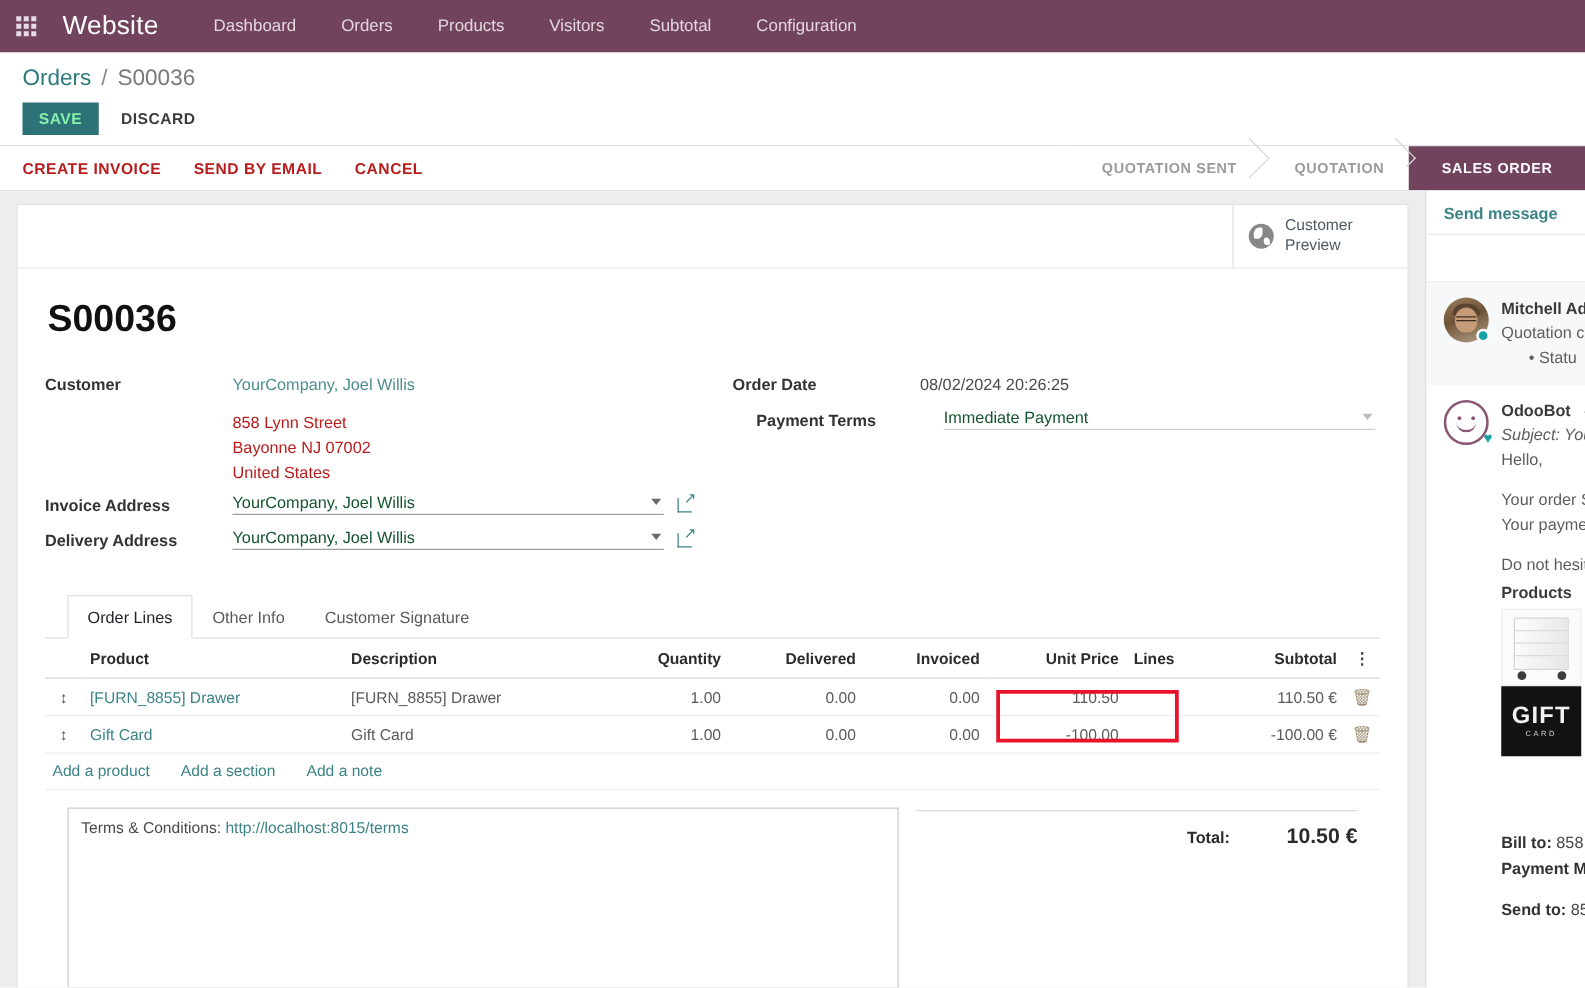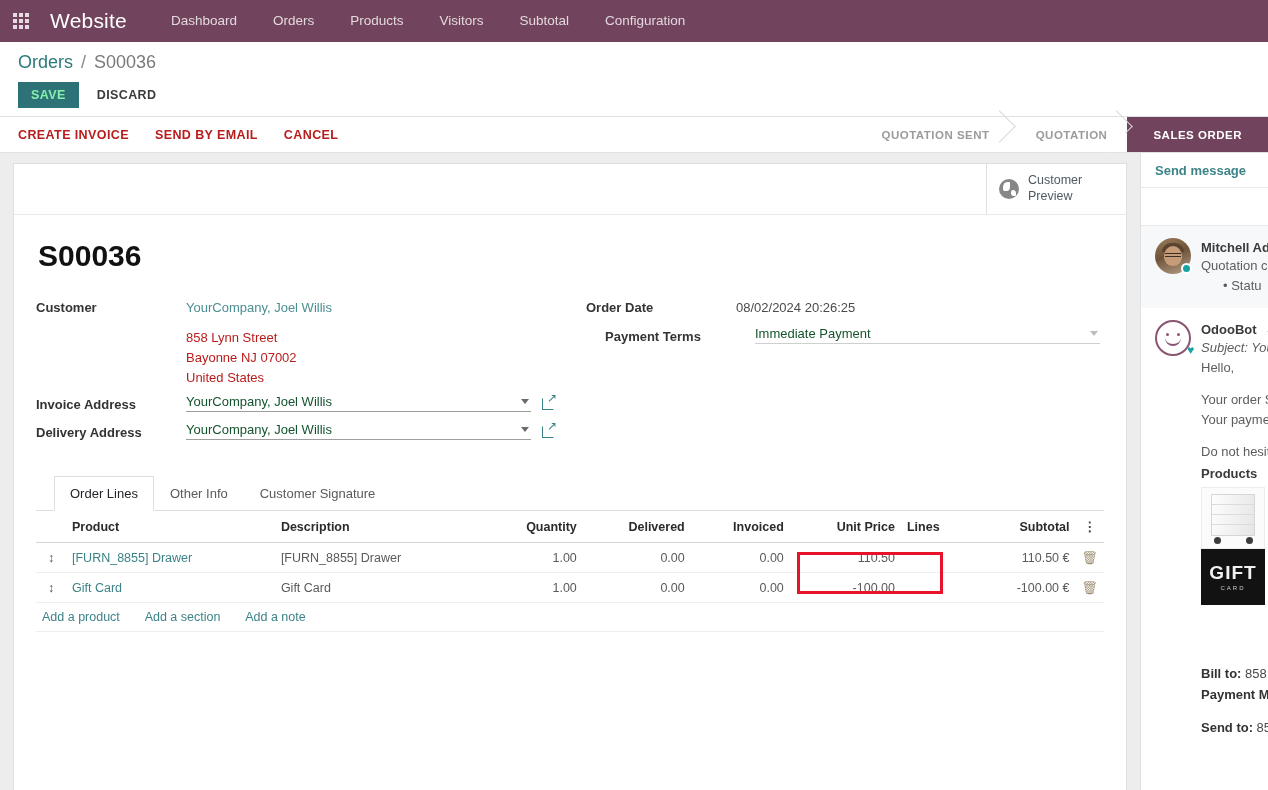--- a/index.html
+++ b/index.html
@@ -497,20 +497,33 @@
                       <span class="addlink">Add a section</span>
                       <span class="addlink">Add a note</span>
                     </td>
                   </tr>
                 </tbody>
               </table>
               <div class="highlight-box" style="left:761px; top:41px; width:146px; height:42px;"></div>
             </div>
           </div>
 
+          <div class="totals-zone">
+            <div class="terms-box">
+              <span>Terms &amp; Conditions:</span>
+              <a href="#">http://localhost:8015/terms</a>
+            </div>
+            <div class="totals-right">
+              <div class="tot-sep"></div>
+              <div class="tot-row">
+                <span class="tot-label">Total:</span>
+                <span class="tot-value">10.50 €</span>
+              </div>
+            </div>
+          </div>
 
         </div>
       </div>
     </div>
 
     <div class="chatter">
       <div class="chatter-inner">
         <div class="chat-topbar">
           <span class="chat-topbtn">Send message</span>
 

